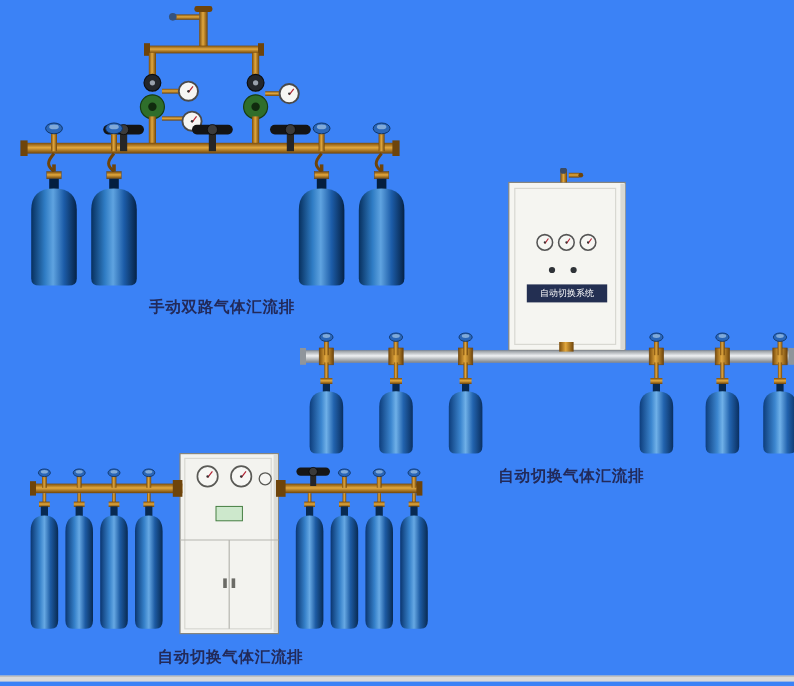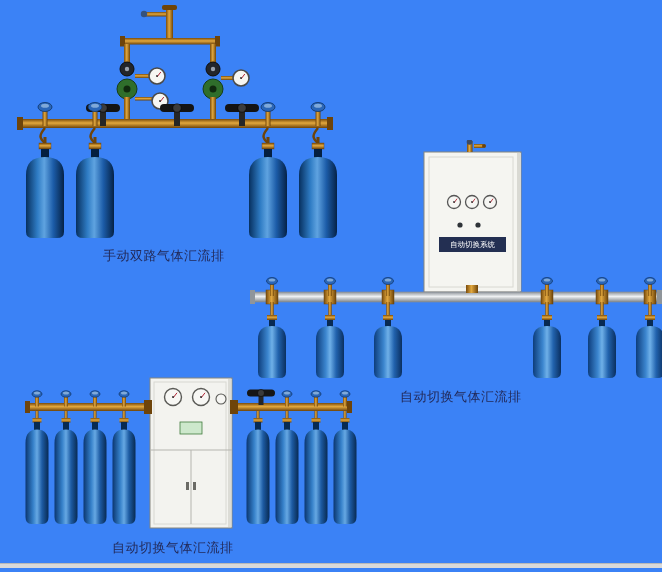--- a/index.html
+++ b/index.html
@@ -2,21 +2,21 @@
 <html><head>
 <meta charset="utf-8">
 <style>
   html,body{margin:0;padding:0;background:#fff;}
   .stage{
     position:relative;width:662px;height:572px;background:#3b82f6;
     overflow:hidden;font-family:"Liberation Sans", sans-serif;
   }
   .fig{position:absolute;}
   .caption{
-    position:absolute;text-align:left;font-size:13px;font-weight:normal;
+    position:absolute;text-align:center;font-size:13px;font-weight:bold;
     color:#222a5a;letter-spacing:0.5px;white-space:nowrap;
   }
   .bottom-rule{
     position:absolute;left:0;top:563px;width:662px;height:4px;
     background:#d9d9d9;border-top:1px solid #b9b9b9;
   }
   svg text{font-family:"Liberation Sans", sans-serif;}
 </style>
 </head>
 <body>

